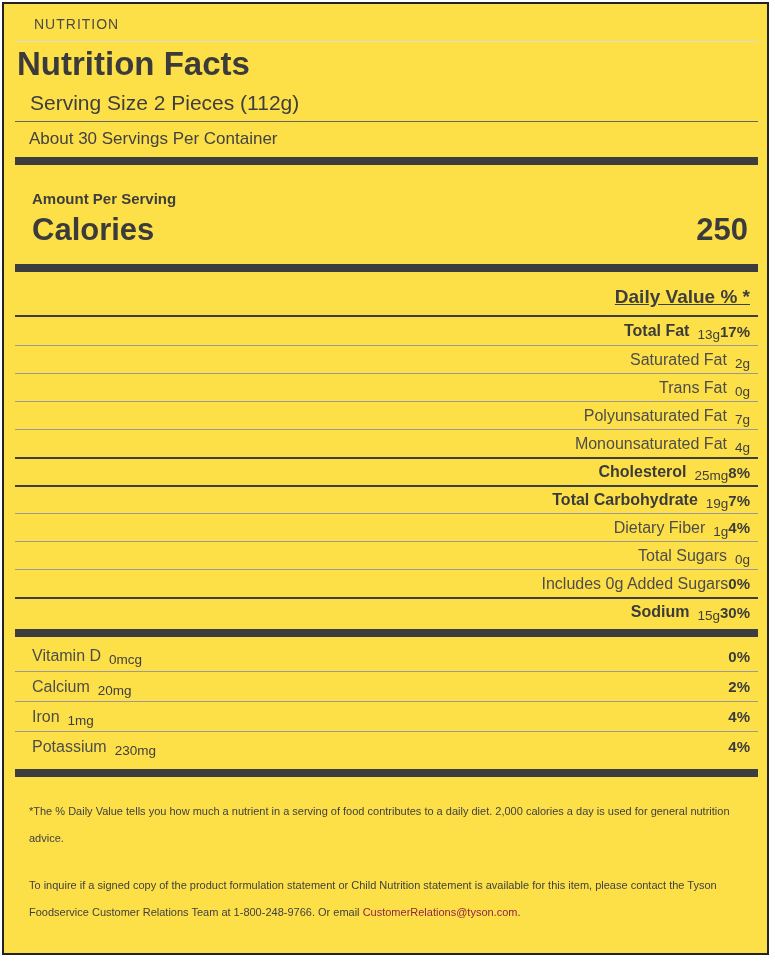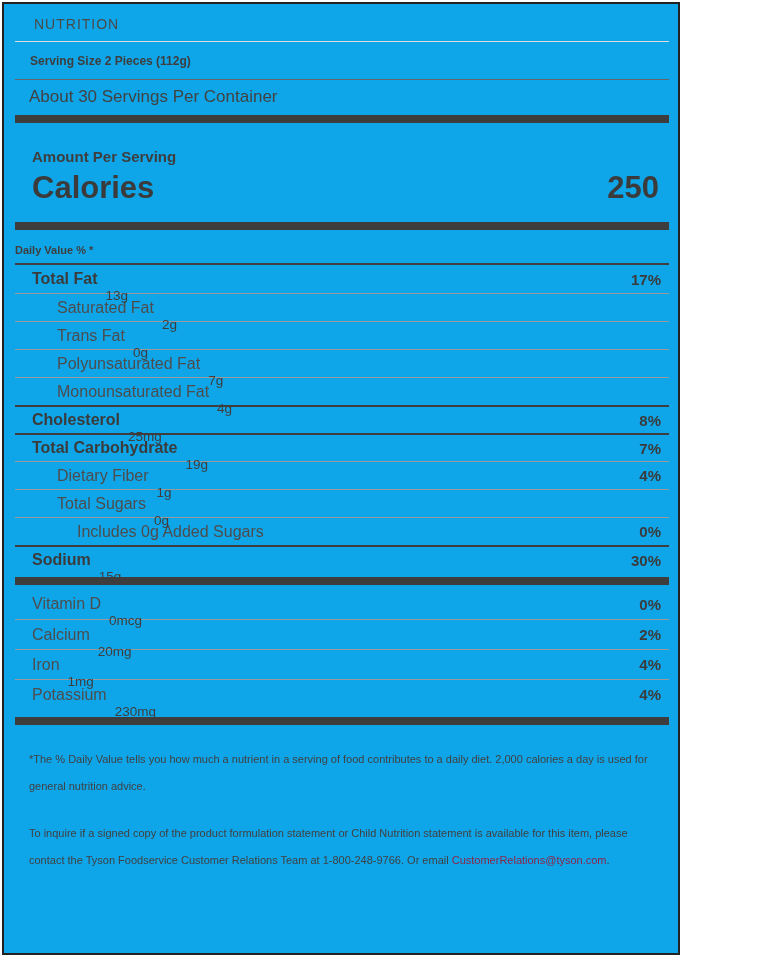--- a/index.html
+++ b/index.html
@@ -4,39 +4,39 @@
 <style>
   * { box-sizing: border-box; margin: 0; padding: 0; }
   body {
     width: 775px; height: 965px; overflow: hidden;
     background: #ffffff;
     font-family: "Liberation Sans", "DejaVu Sans", sans-serif;
     color: #3e3e3e;
   }
   .label-box {
     margin: 2px 0 0 2px;
-    width: 678px; height: 953px;
+    width: 767px; height: 953px;
     border: 2px solid #222222;
-    background: #0ea5e9;
+    background: #fde047;
     overflow: hidden;
   }
   .eyebrow {
     margin: 12px 0 0 30px;
     font-size: 14px; letter-spacing: 1px;
     color: #4a4a4a;
   }
   .hr-light { border: none; border-top: 1px solid #dcdcdc; margin: 9px 9px 0 11px; }
   .page-title {
     margin: 2px 0 0 13px;
     font-size: 33px; font-weight: bold; line-height: 40px;
     color: #3b3b3b;
   }
   .serving-size {
     margin: 9px 0 8px 26px;
-    font-size: 12px; font-weight: bold; line-height: 20px;
+    font-size: 21px; font-weight: normal; line-height: 20px;
   }
   .hr-mid { border: none; border-top: 1px solid #666666; margin: 5px 9px 0 11px; }
   .servings-per {
     margin: 6px 0 0 25px;
     font-size: 17px; line-height: 22px; color: #424242;
   }
   .bar {
     height: 8px; background: #3d3d3d;
     margin: 0 9px 0 11px;
   }
@@ -49,60 +49,63 @@
     font-size: 15px; font-weight: bold; line-height: 19px;
   }
   .cal-row {
     display: flex; justify-content: space-between; align-items: baseline;
     margin: 3px 9px 0 11px; padding: 0 10px 0 17px;
     font-size: 31px; font-weight: bold; line-height: 37px;
     color: #3b3b3b;
   }
   .dv-header {
     margin: 0 9px 0 11px; padding: 14px 8px 7px 0;
-    font-size: 11px; font-weight: bold;
+    text-align: right;
+    font-size: 19px; font-weight: bold;
     border-bottom: 2px solid #3e3e3e;
+    text-decoration: underline;
   }
   .nrow {
     display: flex; justify-content: space-between; align-items: center;
     margin: 0 9px 0 11px; padding: 0 8px 0 17px;
     border-top: 1px solid #9a9a9a;
     font-size: 16px;
   }
-  #nutrient-rows .nrow { height: 28px; }
+  #nutrient-rows .nrow { height: 28px; justify-content: flex-end; }
   #vitamin-rows  .nrow { height: 30px; }
   .nrow.first { border-top: none; }
   .nrow.main  { border-top: 2px solid #3e3e3e; }
   .nrow.main.first { border-top: none; }
   .nrow .left { display: flex; align-items: baseline; }
   .nrow .nlabel { color: #4d4d4d; }
   .nrow.main .nlabel { font-weight: bold; color: #3b3b3b; }
   .nrow.sub  { padding-left: 42px; }
   .nrow.sub2 { padding-left: 62px; }
   .namt {
     font-size: 13.5px; color: #3e3e3e;
-    margin-left: 8px; position: relative; top: 16px;
+    margin-left: 8px; position: relative; top: 3px;
   }
   .ndv { font-size: 15px; font-weight: bold; color: #3b3b3b; }
   #vitamin-rows { padding-top: 4px; }
   .footnote {
     margin: 21px 22px 0 25px;
     font-size: 11px; line-height: 27px; color: #414141;
   }
   .footnote + .footnote { margin-top: 20px; }
   .email-link { text-decoration: none; cursor: pointer; }
 </style>
 </head>
 <body>
 
 <div class="label-box">
 
   <div class="eyebrow">NUTRITION</div>
   <hr class="hr-light">
 
+  <div class="page-title">Nutrition Facts</div>
 
   <div class="serving-size">Serving Size 2 Pieces (112g)</div>
   <hr class="hr-mid">
   <div class="servings-per">About 30 Servings Per Container</div>
 
   <div class="bar bar-1" style="background: rgb(61, 61, 61);"></div>
 
   <div class="amount-per">Amount Per Serving</div>
   <div class="cal-row">
     <span>Calories</span>

